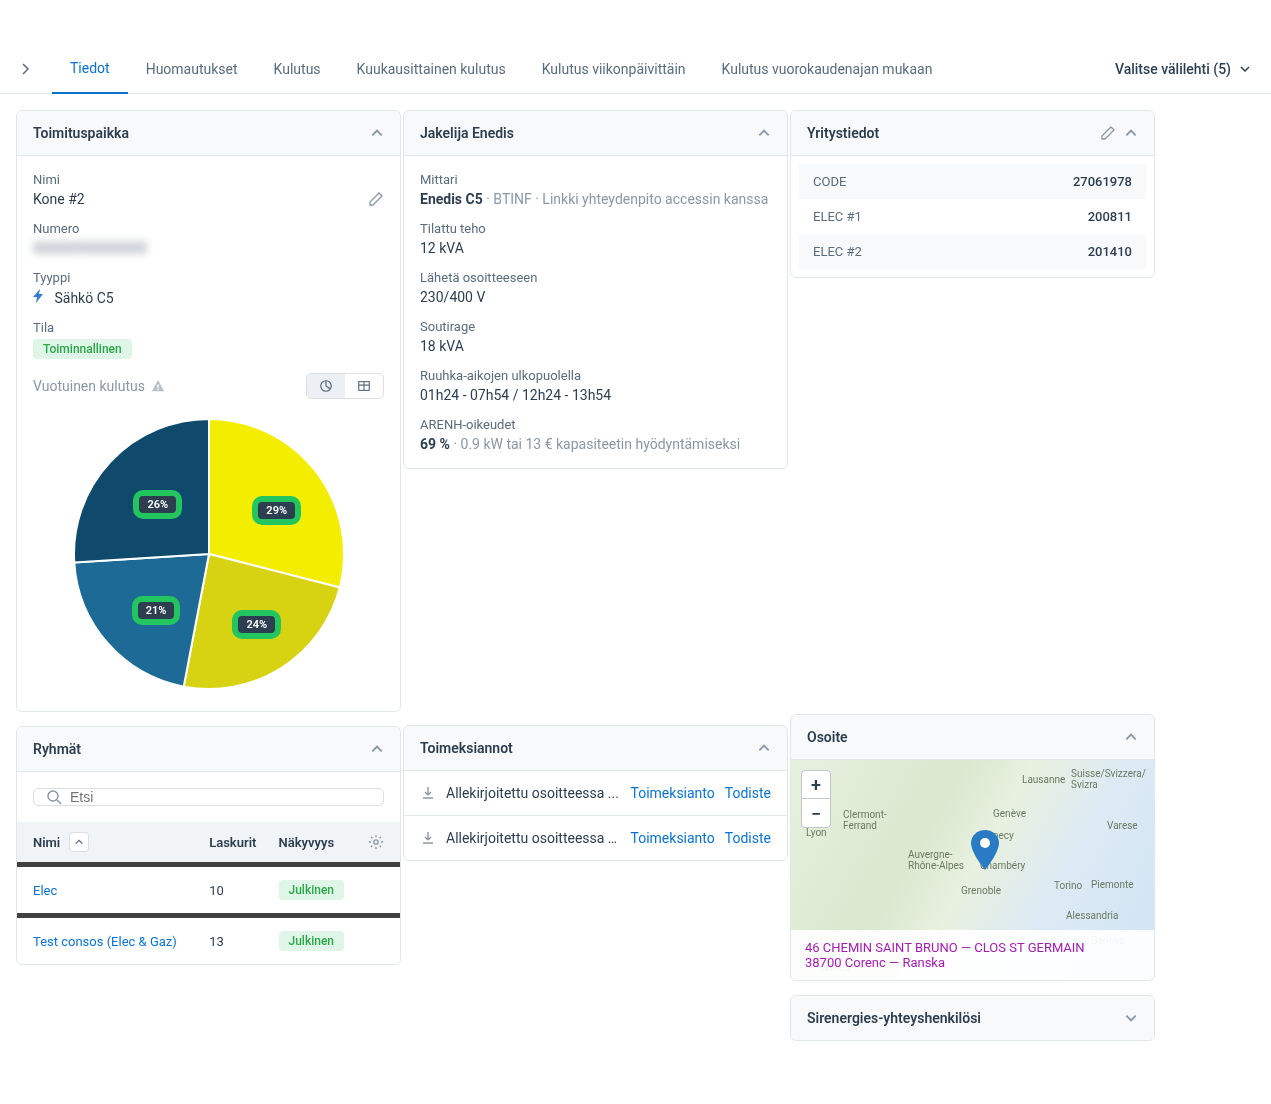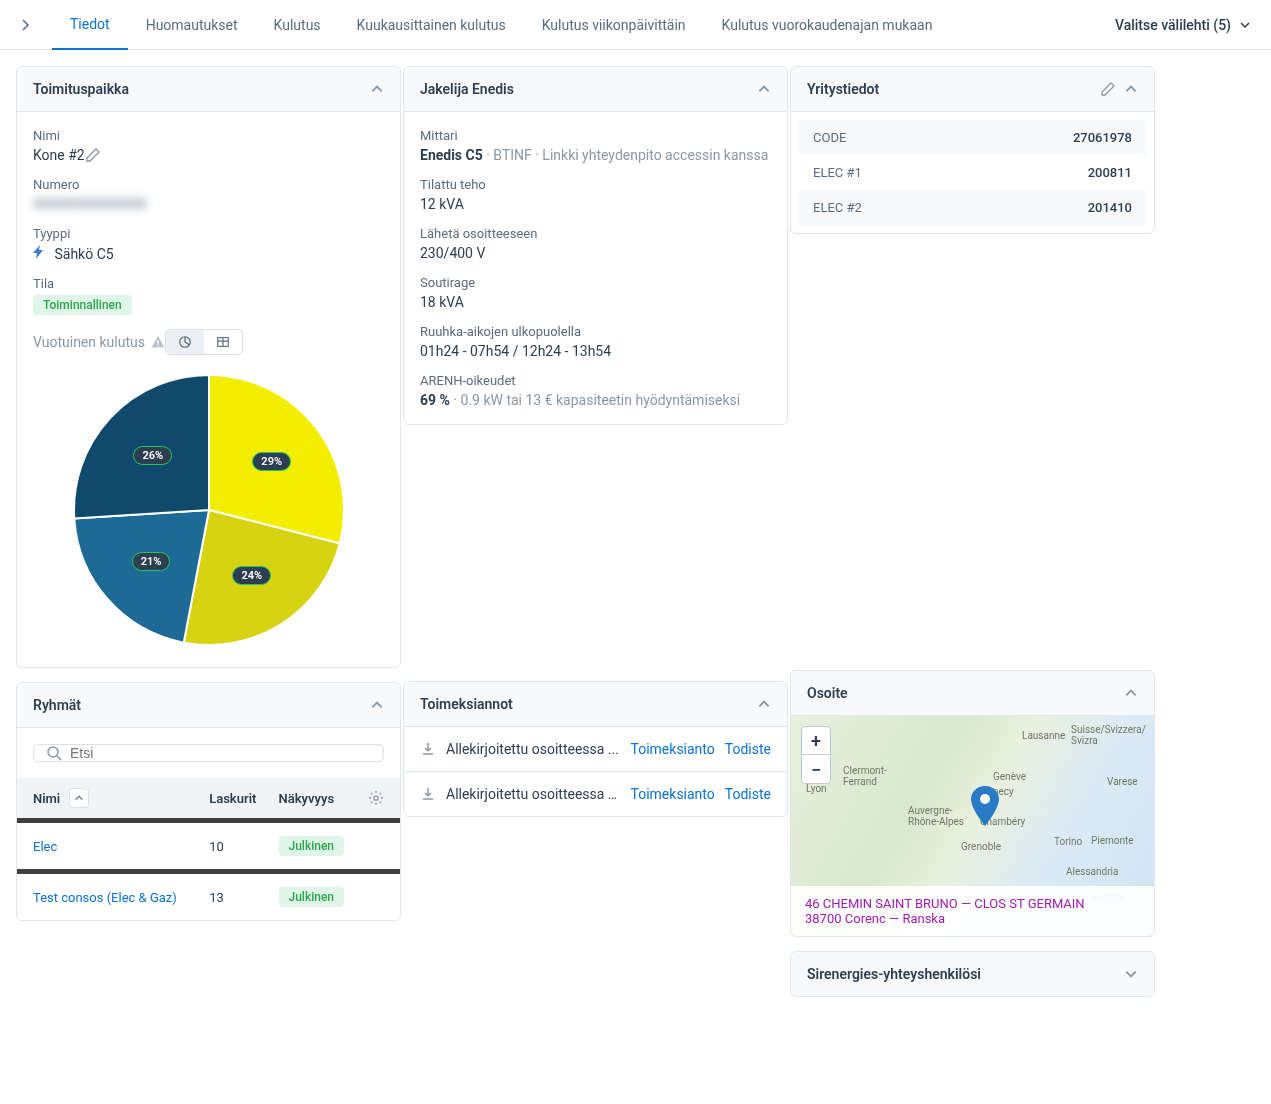--- a/index.html
+++ b/index.html
@@ -1,42 +1,42 @@
 <!DOCTYPE html>
 <html><head>
 <meta charset="utf-8">
 <style>
 * { box-sizing: border-box; margin: 0; padding: 0; }
 body { font-family: -apple-system, BlinkMacSystemFont, "Segoe UI", Roboto, sans-serif; background: #fff; color: #2c3e50; font-size: 14px; width: 1271px; }
-.tabs-row { display: flex; align-items: center; border-bottom: 1px solid #e1e6eb; padding: 0 20px; height: 50px; }
+.tabs-row { display: flex; align-items: center; border-bottom: 1px solid #e1e6eb; padding: 0 20px; height: 50px; margin-top: 44px; }
 .tabs-row .chev { color: #5a6c7d; margin-right: 20px; cursor: pointer; }
 .tabs-row .tab { padding: 0 18px; height: 50px; display: flex; align-items: center; color: #5a6c7d; cursor: pointer; font-size: 14px; }
 .tabs-row .tab.active { color: #0b72d0; border-bottom: 2px solid #0b72d0; }
 .tabs-row .spacer { flex: 1; }
 .tabs-row .selector { display: flex; align-items: center; gap: 8px; color: #2c3e50; cursor: pointer; font-weight: 500; }
 .grid { display: grid; grid-template-columns: 385px 385px 365px; gap: 2px; padding: 16px; align-items: start; }
 .col { display: flex; flex-direction: column; gap: 14px; }
 .card { border: 1px solid #e1e6eb; border-radius: 6px; background: #fff; }
 .card-header { display: flex; align-items: center; padding: 14px 16px; background: #f7f9fb; border-bottom: 1px solid #e1e6eb; border-radius: 6px 6px 0 0; }
 .card-header.collapsed { border-bottom: none; border-radius: 6px; }
 .card-header .title { flex: 1; font-weight: 600; color: #2c3e50; }
 .card-header .icon-btn { color: #8a97a5; cursor: pointer; margin-left: 8px; }
 .card-body { padding: 16px; }
 .field-label { color: #5a6c7d; font-size: 13px; margin-bottom: 4px; }
 .field-value { color: #2c3e50; font-size: 14px; margin-bottom: 14px; }
-.field-row { display: flex; align-items: center; justify-content: flex-start; }
+.field-row { display: flex; align-items: center; justify-content: space-between; }
 .bolt { color: #3a7bd5; margin-right: 6px; }
 .pill-green { display: inline-block; background: #dff5e7; color: #2ba84a; padding: 3px 10px; border-radius: 4px; font-size: 12px; margin-bottom: 14px; font-weight: 500; }
 .muted { color: #8a97a5; }
 .blur { filter: blur(4px); color: #5a6c7d; }
 .toggle-grp { display: inline-flex; border: 1px solid #dcdfe3; border-radius: 5px; overflow: hidden; }
 .toggle-grp .tg { padding: 5px 12px; cursor: pointer; color: #5a6c7d; font-size: 13px; }
 .toggle-grp .tg.active { background: #eceff3; }
 .pie-wrap { display: flex; justify-content: center; padding-top: 20px; padding-bottom: 6px; }
-.pie-label { position: absolute; background: #2c3e50; color: #fff; font-size: 11px; font-weight: 600; padding: 2px 8px; border-radius: 10px; border: 1px solid #22c55e; }
+.pie-label { position: absolute; background: #2c3e50; color: #fff; font-size: 11px; font-weight: 600; padding: 2px 8px; border-radius: 10px; border: 6px solid #22c55e; }
 .kv-row { display: flex; padding: 10px 14px; font-size: 13px; }
 .kv-row .k { flex: 1; color: #5a6c7d; }
 .kv-row .v { color: #2c3e50; font-weight: 500; }
 .kv-row.striped { background: #f7f9fb; }
 .search-box { display: flex; align-items: center; border: 1px solid #dcdfe3; border-radius: 5px; padding: 0 12px; margin-bottom: 16px; }
 .search-box input { border: none; outline: none; flex: 1; font-size: 14px; margin-left: 8px; }
 .table { width: 100%; border-collapse: collapse; }
 .table th { text-align: left; font-weight: 600; color: #2c3e50; padding: 10px 8px; font-size: 13px; background: #f1f4f7; }
 .table thead tr { background: #f1f4f7; }
 .table td { padding: 13px 8px; border-top: 5px solid #404040; font-size: 13px; margin-top: 40px; }
@@ -323,21 +323,21 @@
           <svg width="14" height="14" viewBox="0 0 12 12">
               <path d="M2 8l4-4 4 4" stroke="#8a97a5" stroke-width="1.6" fill="none"></path>
             </svg>
         </span>
       </div>
       <div class="map">
         <div class="city" style="top:14px;left:231px">Lausanne</div>
         <div class="city" style="top:8px;left:280px;white-space:pre">Suisse/Svizzera/
 Svizra</div>
         <div class="city" style="top:70px;left:190px">Annecy</div>
-        <div class="city" style="top:55px;left:202px">Genève</div>
+        <div class="city" style="top:48px;left:202px">Genève</div>
         <div class="city" style="top:125px;left:170px">Grenoble</div>
         <div class="city" style="top:100px;left:189px">Chambéry</div>
         <div class="city" style="top:67px;left:15px">Lyon</div>
         <div class="city" style="top:49px;left:52px;white-space:pre">Clermont-
 Ferrand</div>
         <div class="city" style="top:89px;left:117px;white-space:pre">Auvergne-
 Rhône-Alpes</div>
         <div class="city" style="top:120px;left:263px">Torino</div>
         <div class="city" style="top:150px;left:275px">Alessandria</div>
         <div class="city" style="top:119px;left:300px">Piemonte</div>

